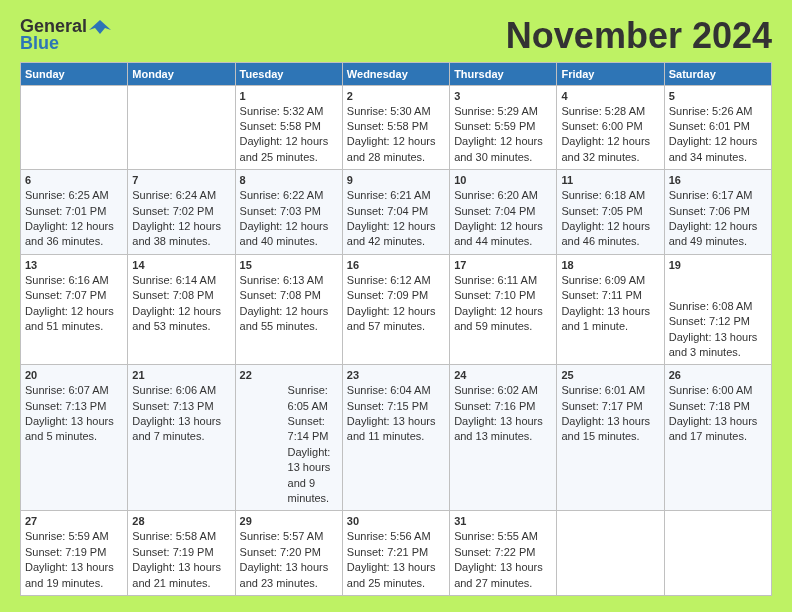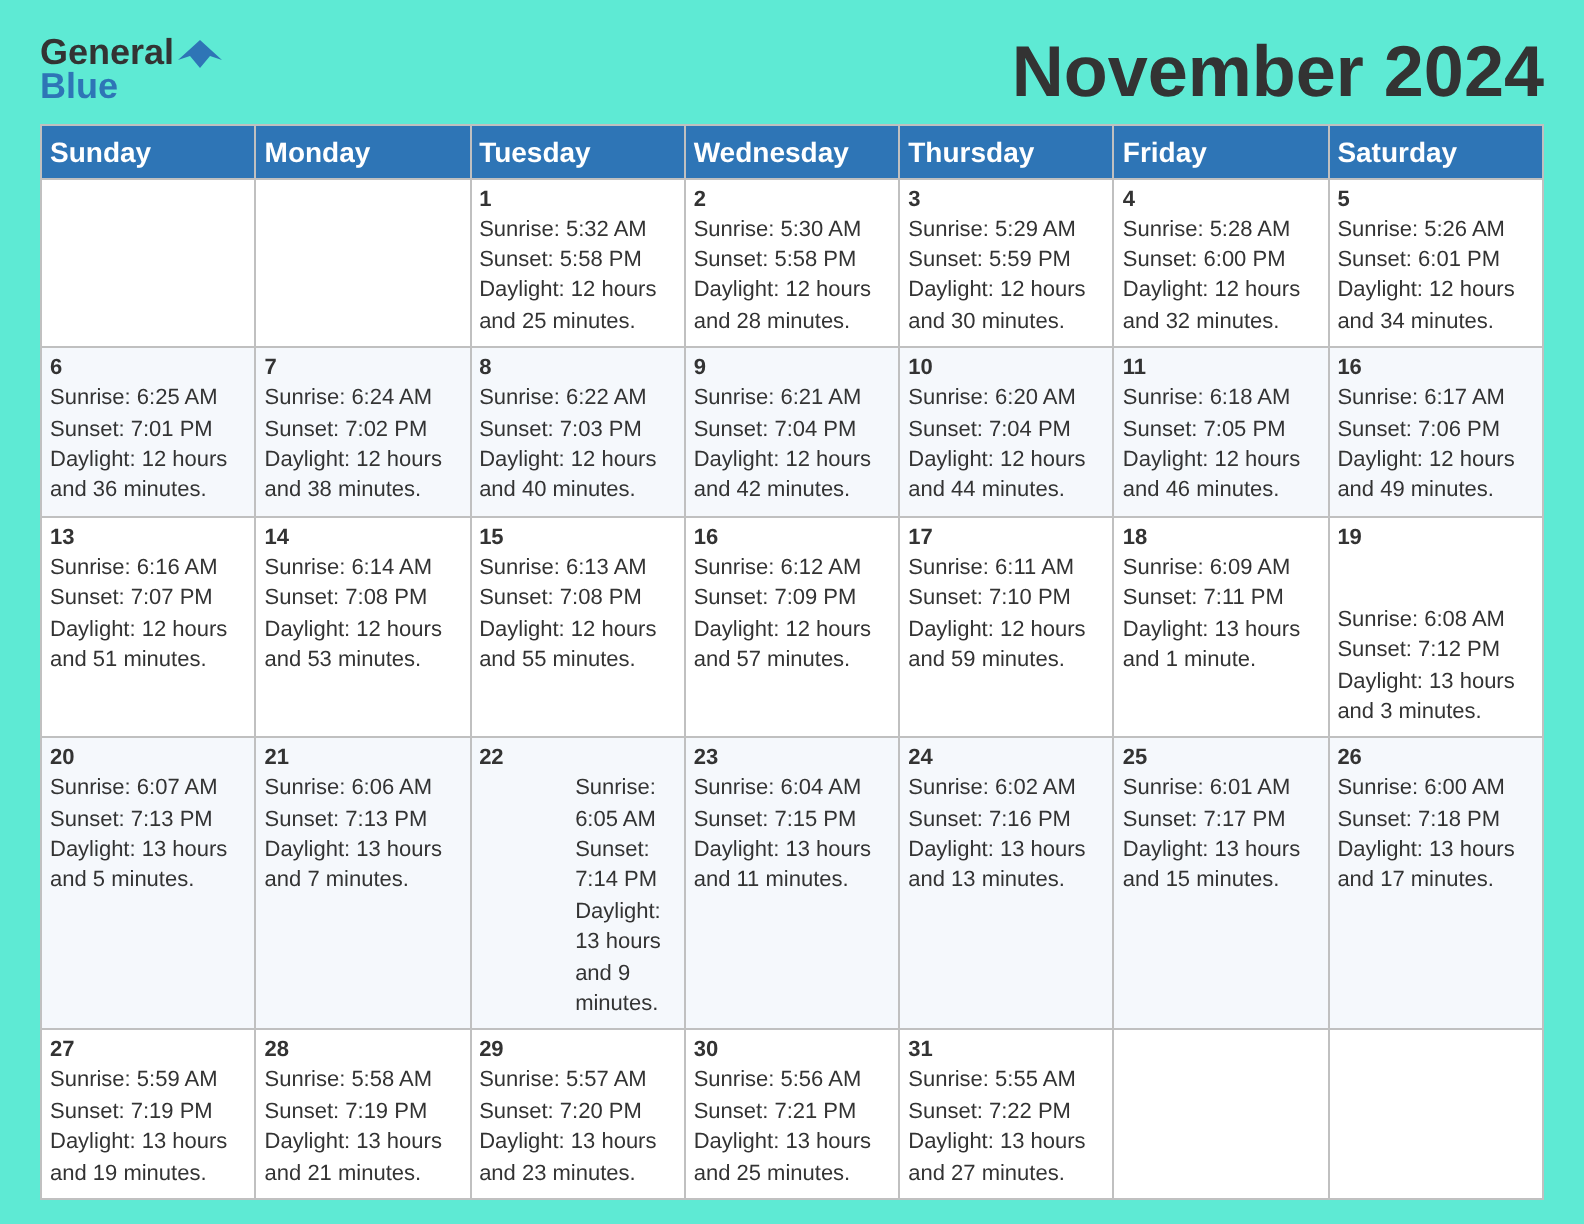--- a/index.html
+++ b/index.html
@@ -7,21 +7,21 @@
       font-family: Arial, sans-serif;
       background: #fff;
       width: 792px;
       height: 612px;
       overflow: hidden;
     }
     .page {
       width: 792px;
       height: 612px;
       padding: 16px 20px 12px 20px;
-      background: #5eead4;
+      background: #bef264;
     }
     .header {
       display: flex;
       align-items: flex-start;
       justify-content: space-between;
       margin-bottom: 6px;
     }
     .logo {
       display: flex;
       flex-direction: column;
@@ -42,21 +42,21 @@
       margin-top: 2px;
     }
     .calendar {
       width: 100%;
       border-collapse: collapse;
       table-layout: fixed;
     }
     .calendar th {
       background: #2e75b6;
       color: #fff;
-      font-size: 14px;
+      font-size: 11px;
       font-weight: bold;
       padding: 5px 4px;
       text-align: left;
       border: 1px solid #c0c0c0;
     }
     .calendar td {
       border: 1px solid #c0c0c0;
       vertical-align: top;
       padding: 4px 4px;
       font-size: 9.5px;

